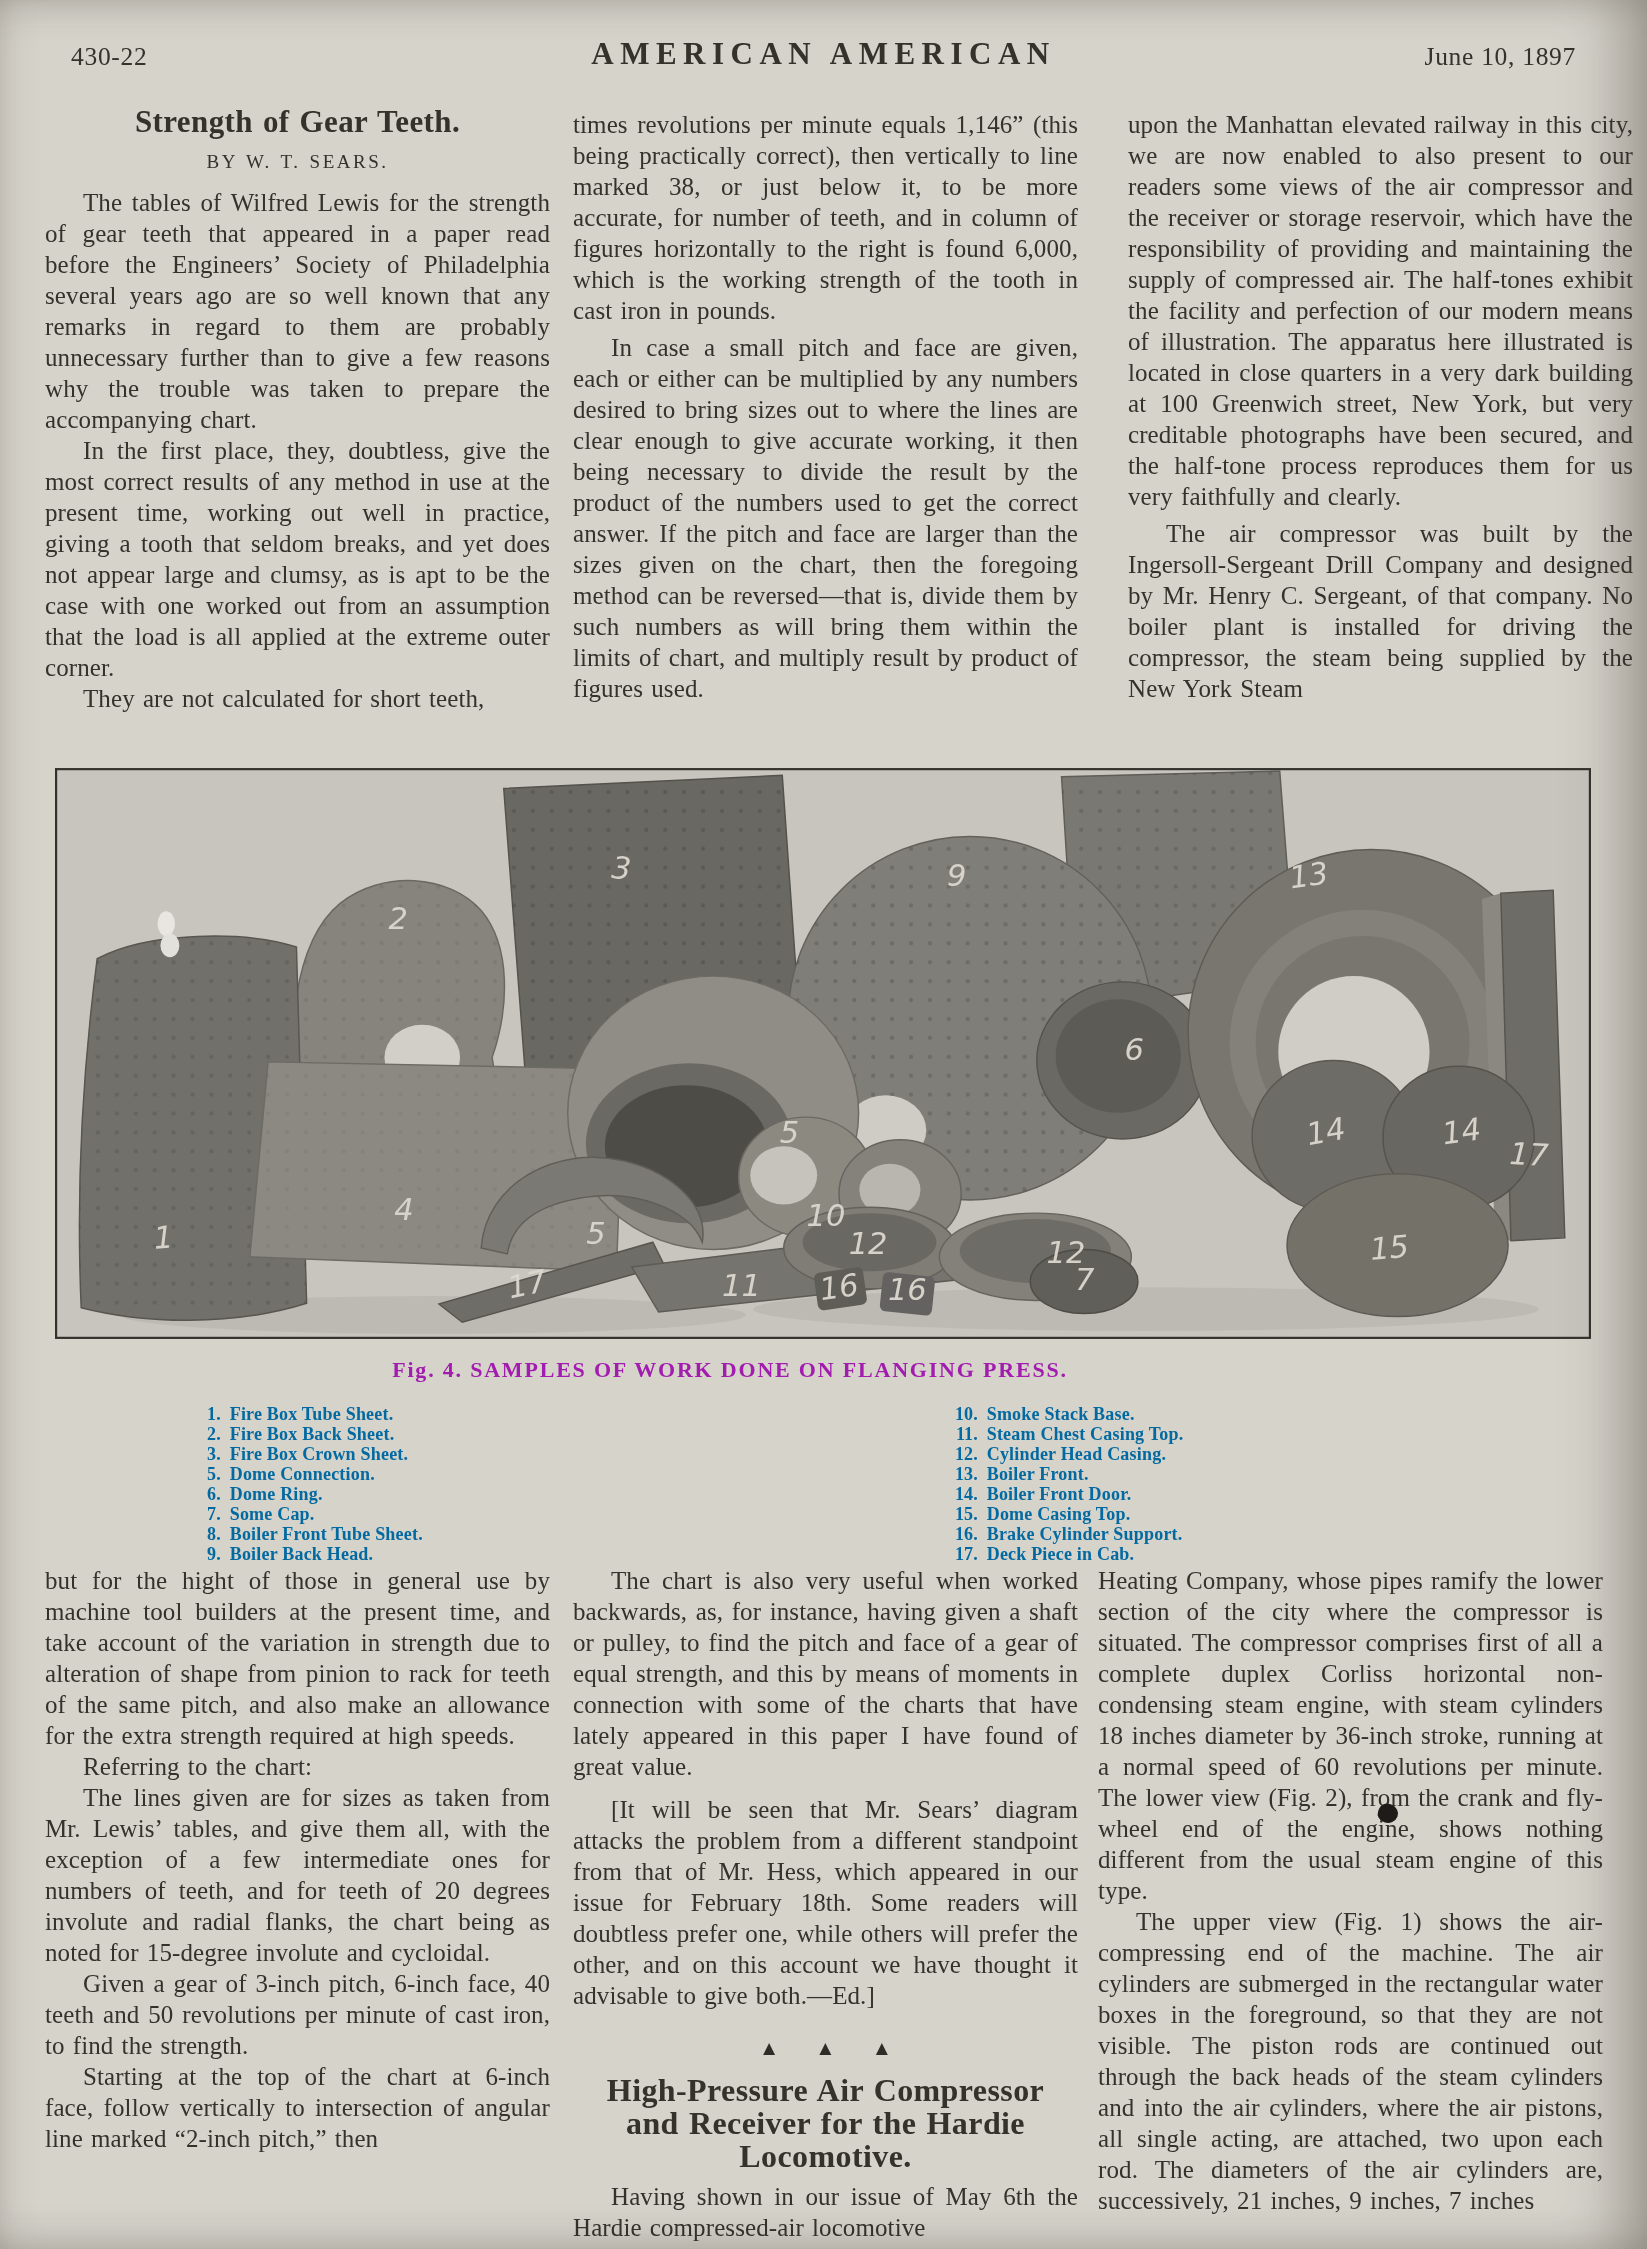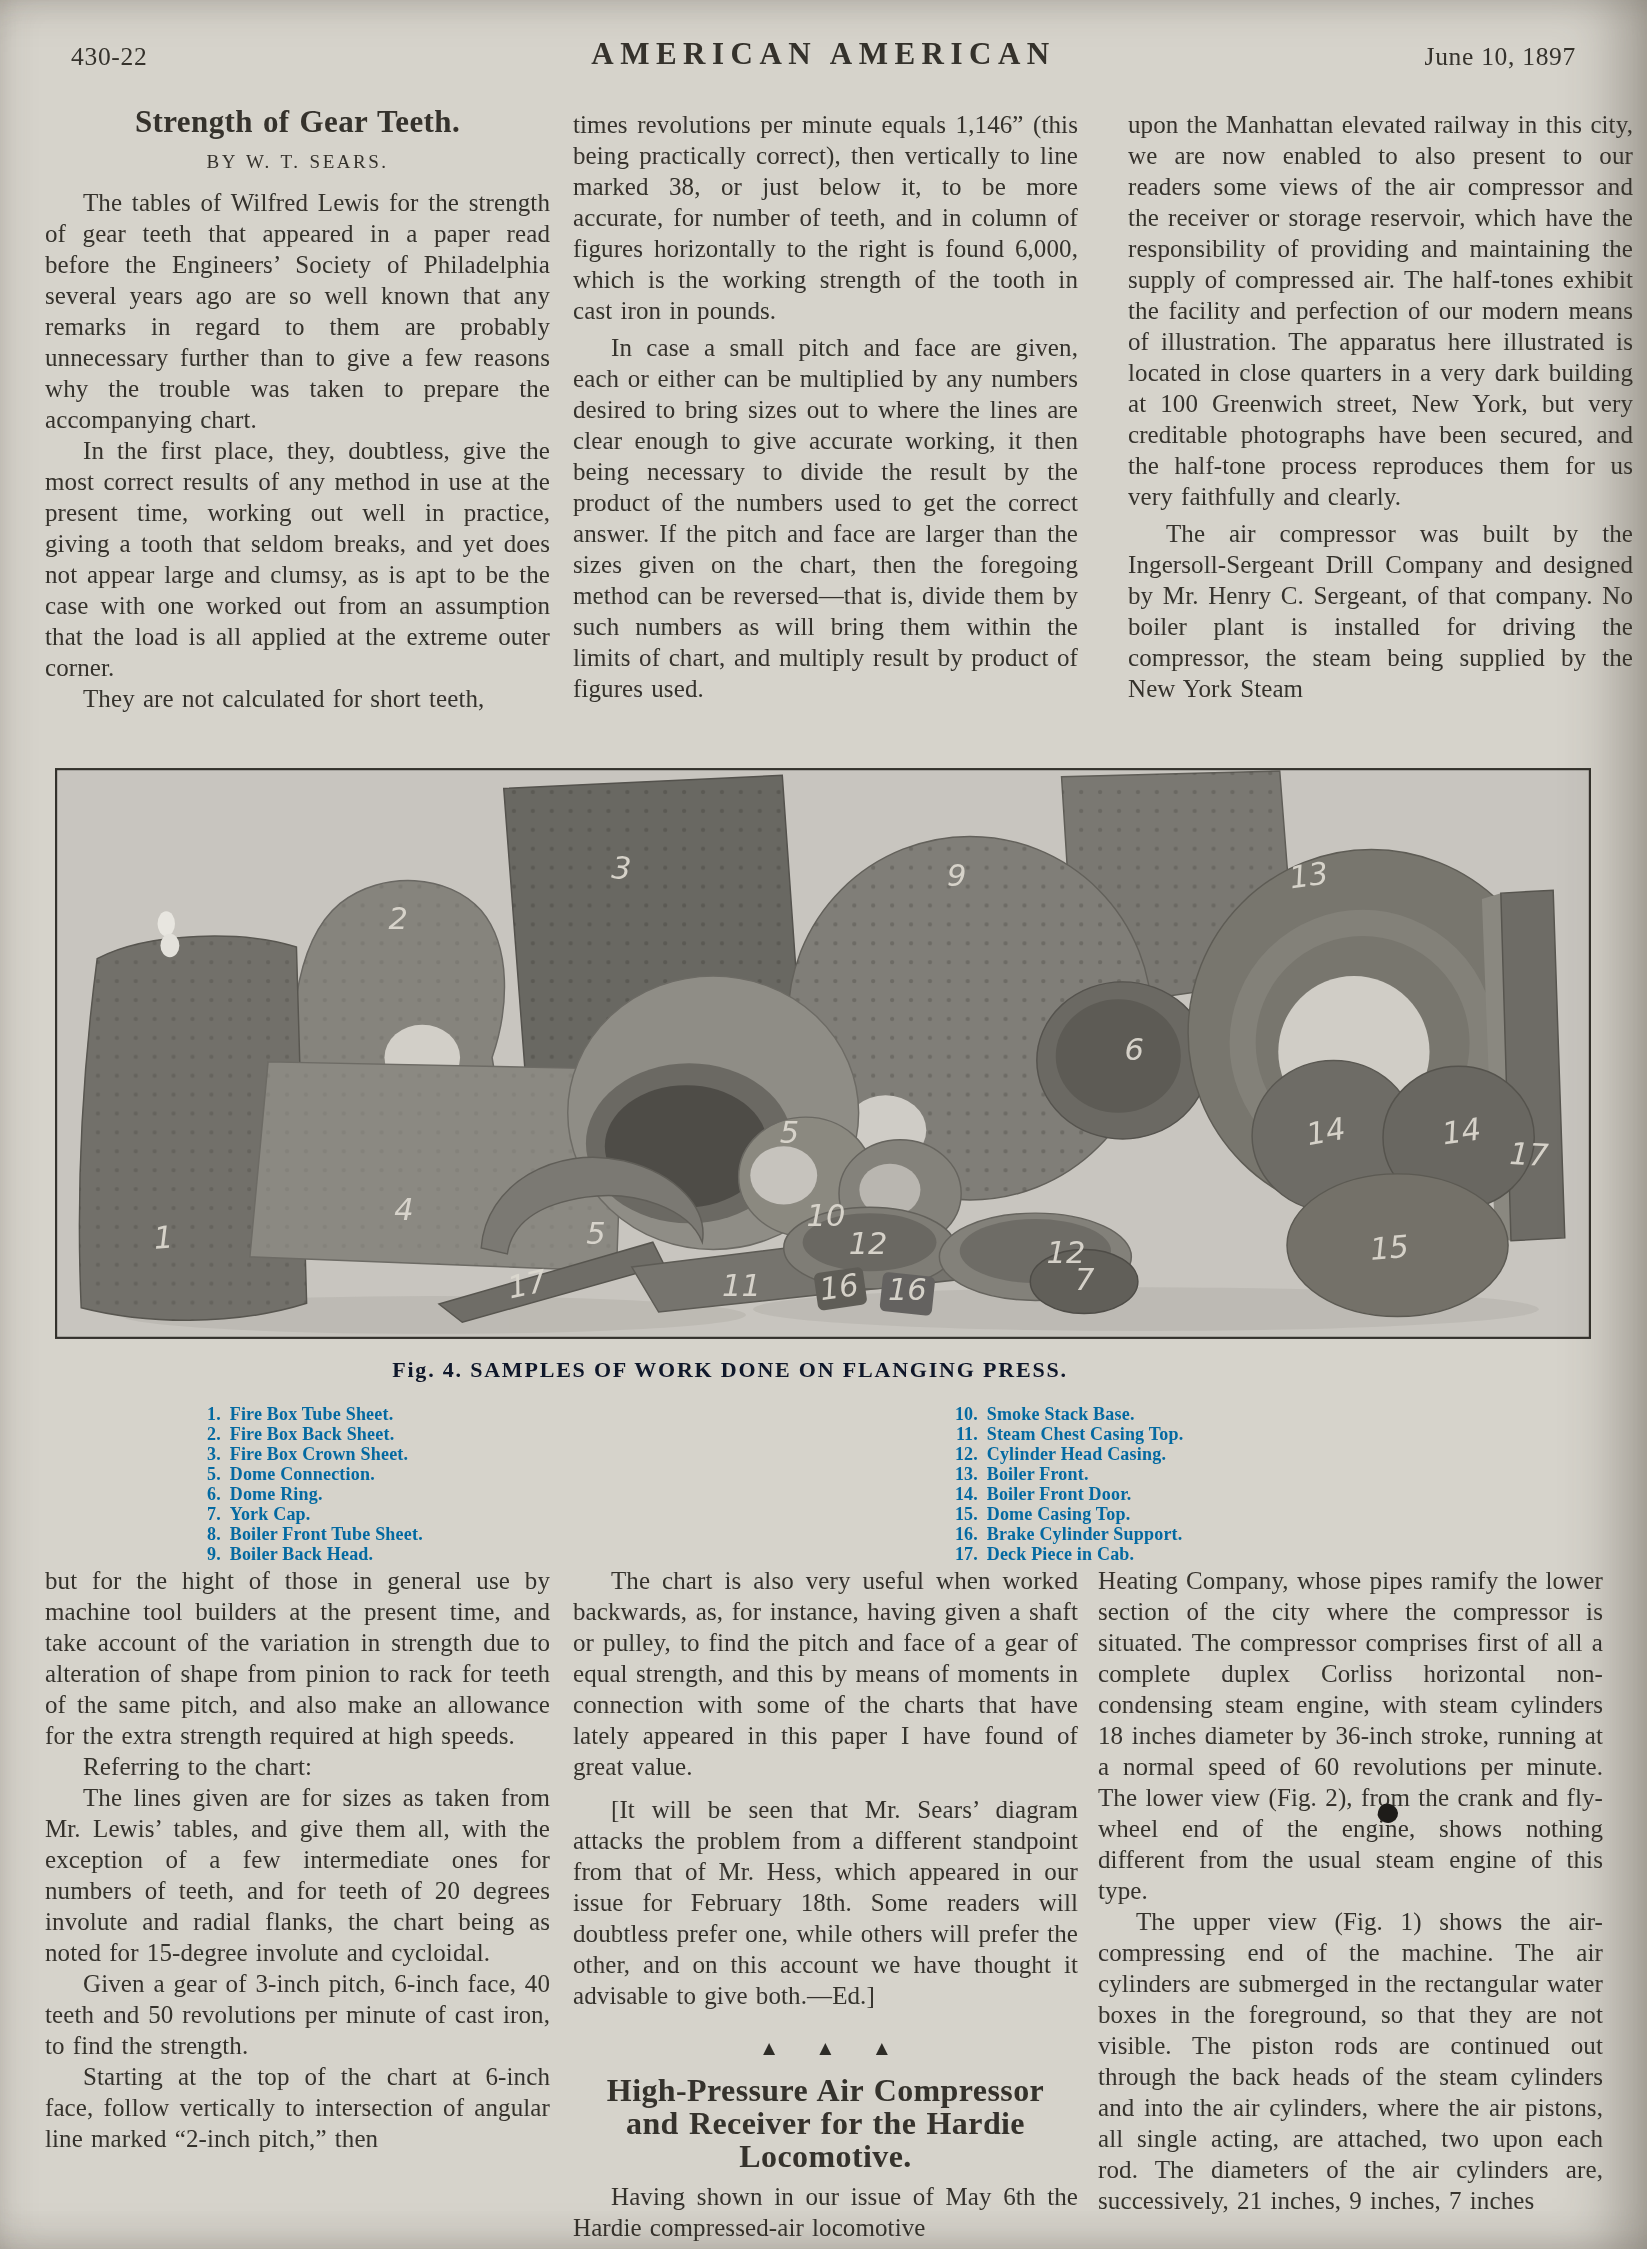--- a/index.html
+++ b/index.html
@@ -39,21 +39,21 @@
   .byline{font-size:19px;text-align:center;letter-spacing:2.5px;
     margin:0 0 10.2px 0;text-indent:0;font-family:Liberation Serif, serif;}
 
   .ornament{text-align:center;text-indent:0;font-size:20.4px;word-spacing:31px;
     margin:22px 0 2.9px 0;color:#2e2c27;}
   .article2-title{font-size:32px;font-weight:bold;text-align:center;text-indent:0;
     line-height:33px;margin:10.2px 22px 8.7px 22px;letter-spacing:0.4px;}
 
   .figure{position:absolute;left:55px;top:768px;width:1536px;height:571px;z-index:2;}
   .caption{position:absolute;left:0;top:1357px;width:1460px;text-align:center;z-index:3;
-    font-size:22px;font-weight:bold;letter-spacing:1.8px;color:#0f172a;}
+    font-size:22px;font-weight:bold;letter-spacing:1.8px;color:#a21caf;}
   .parts{position:absolute;z-index:3;font-size:18px;font-weight:bold;
     line-height:20px;color:#0369a1;letter-spacing:0.2px;}
   .parts-left{left:185px;top:1404px;width:553px;}
   .parts-right{left:942px;top:1404px;width:582px;}
   .part-row{white-space:nowrap;}
   .num{display:inline-block;width:36px;text-align:right;margin-right:8.7px;}
 
   .plabel{font:italic 42px "DejaVu Sans",sans-serif;fill:#dcd8cf;opacity:.95;
     text-anchor:middle;}
   .ink-blot{position:absolute;left:1378px;top:1804px;width:20.4px;height:19px;z-index:4;
@@ -225,21 +225,21 @@
   </div>
 
   <div class="caption">Fig. 4.  SAMPLES OF WORK DONE ON FLANGING PRESS.</div>
 
   <div class="parts parts-left">
     <div class="part-row"><span class="num">1.</span><span>Fire Box Tube Sheet.</span></div>
     <div class="part-row"><span class="num">2.</span><span>Fire Box Back Sheet.</span></div>
     <div class="part-row"><span class="num">3.</span><span>Fire Box Crown Sheet.</span></div>
     <div class="part-row"><span class="num">5.</span><span>Dome Connection.</span></div>
     <div class="part-row"><span class="num">6.</span><span>Dome Ring.</span></div>
-    <div class="part-row"><span class="num">7.</span><span>York Cap.</span></div>
+    <div class="part-row"><span class="num">7.</span><span>Some Cap.</span></div>
     <div class="part-row"><span class="num">8.</span><span>Boiler Front Tube Sheet.</span></div>
     <div class="part-row"><span class="num">9.</span><span>Boiler Back Head.</span></div>
   </div>
   <div class="parts parts-right">
     <div class="part-row"><span class="num">10.</span><span>Smoke Stack Base.</span></div>
     <div class="part-row"><span class="num">11.</span><span>Steam Chest Casing Top.</span></div>
     <div class="part-row"><span class="num">12.</span><span>Cylinder Head Casing.</span></div>
     <div class="part-row"><span class="num">13.</span><span>Boiler Front.</span></div>
     <div class="part-row"><span class="num">14.</span><span>Boiler Front Door.</span></div>
     <div class="part-row"><span class="num">15.</span><span>Dome Casing Top.</span></div>

